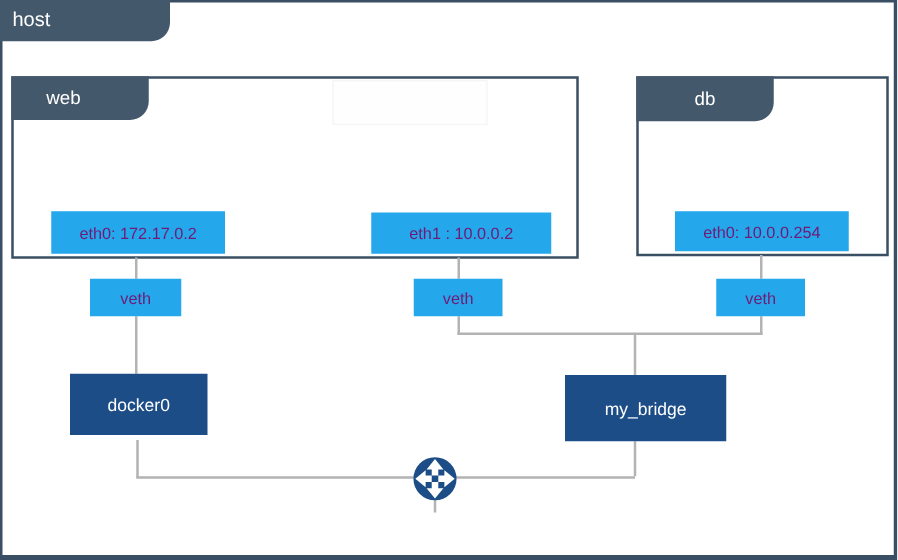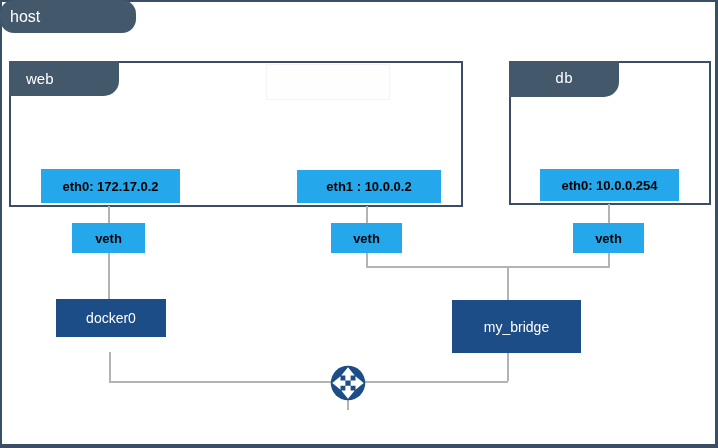--- a/index.html
+++ b/index.html
@@ -14,43 +14,43 @@
     border-left:2px solid var(--slate-border);
     border-right:3px solid var(--slate-border);
     border-bottom:4px solid var(--slate-border);
   }
   
   .tab {
     position:absolute; box-sizing:border-box; background:var(--slate);
     color:#fff; display:flex; align-items:center;
     border-bottom-right-radius:15px; z-index:5;
   }
-  .tab-host { left:0; top:0; width:136px; height:33px; padding-left:10px; font-size:16px;border-radius:14px; }
-  .tab-web  { left:9px;  top:61px; width:110px; height:35px; padding-left:17px; font-size:15px; }
-  .tab-db   { left:509px; top:61px; width:110px; height:36px; justify-content:center; font-size:15px;font-family:Liberation Mono, monospace; }
+  .tab-host { left:0; top:0; width:136px; height:33px; padding-left:10px; font-size:16px; }
+  .tab-web  { left:9px;  top:61px; width:110px; height:35px; padding-left:28px; font-size:15px; }
+  .tab-db   { left:509px; top:61px; width:110px; height:36px; justify-content:center; font-size:15px; }
   
   .cbox {
     position:absolute; box-sizing:border-box; background:#fff;
     border:2px solid var(--slate-border); z-index:1;
   }
   .cbox-web { left:9px; top:61px; width:454px; height:146px; }
   .cbox-db  { left:509px; top:61px; width:202px; height:144px; }
   .faint-box {
     position:absolute; left:266px; top:64px; width:122px; height:34px;
     background:#fefefe; border:1px solid #f4f4f4; z-index:2;
   }
   
   .vline, .hline { position:absolute; background:var(--line); z-index:3; }
   .vline { width:2px; }
   .hline { height:2px; }
   
   .chip {
-    position:absolute; box-sizing:border-box; background:var(--blue); color:#000000;
+    position:absolute; box-sizing:border-box; background:var(--blue); color:#701a75;
     display:flex; align-items:center; justify-content:center;
-    font-size:13px; z-index:4;font-weight:bold;
+    font-size:13px; z-index:4;
   }
   
   .bridge {
     position:absolute; box-sizing:border-box; background:var(--navy); color:#fff;
     display:flex; align-items:center; justify-content:center;
     font-size:14px; z-index:4;
   }
   .router { position:absolute; left:330px; top:365px; width:36px; height:36px; z-index:6; }
 </style>
 </head>
@@ -100,21 +100,21 @@
   <div class="chip" style="left:72px; top:223px; width:73px; height:30px;">
     <span>veth</span>
   </div>
   <div class="chip" style="left:331px; top:223px; width:71px; height:30px;">
     <span>veth</span>
   </div>
   <div class="chip" style="left:573px; top:223px; width:71px; height:30px;">
     <span>veth</span>
   </div>
 
-  <div class="bridge" style="left:56px; top:299px; width:110px; height:38px;">
+  <div class="bridge" style="left:56px; top:299px; width:110px; height:49px;">
     <span>docker0</span>
   </div>
   <div class="bridge" style="left:452px; top:300px; width:129px; height:53px;">
     <span>my_bridge</span>
   </div>
 
   <svg class="router" viewBox="0 0 48 48" aria-hidden="true">
     <circle cx="24" cy="24" r="23" fill="#1d4d87"></circle>
     <path fill="#ffffff" d="M24 3 L33 14 L27.5 14 L27.5 20.5 L20.5 20.5 L20.5 14 L15 14 Z"></path>
     <path fill="#ffffff" d="M24 45 L33 34 L27.5 34 L27.5 27.5 L20.5 27.5 L20.5 34 L15 34 Z"></path>

